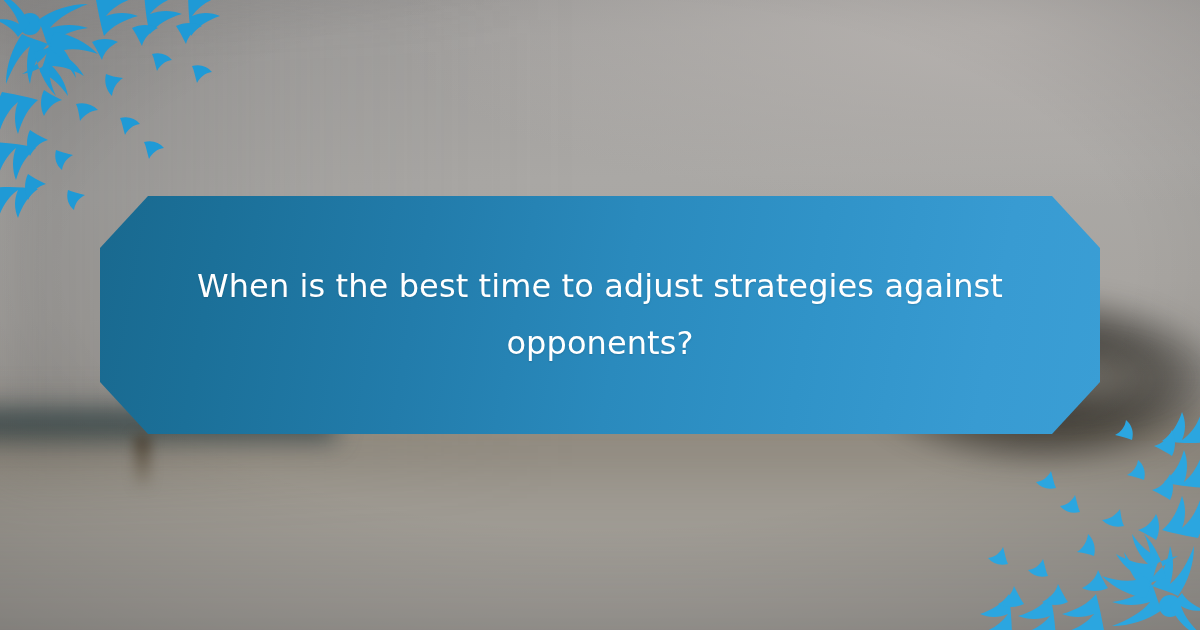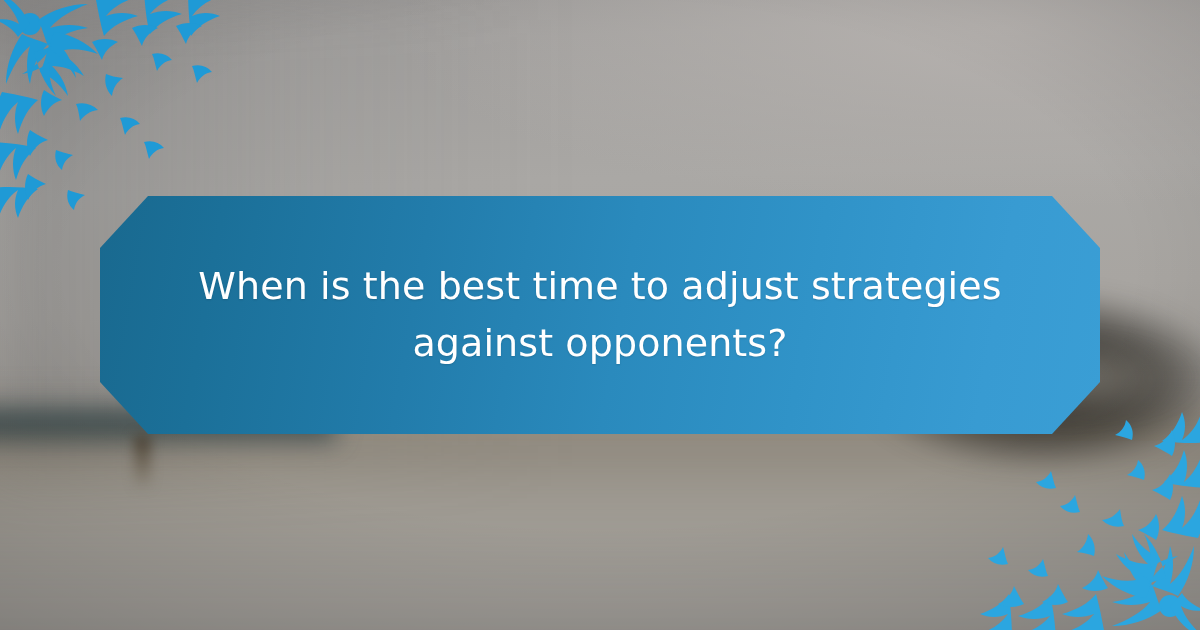--- a/index.html
+++ b/index.html
@@ -162,21 +162,21 @@
     box-sizing: border-box;
     padding: 0 64px;
   }
 
   .banner-title {
     margin: 8px;
     width: 100%;
     text-align: center;
     color: #ffffff;
     font-family: "DejaVu Sans", "Liberation Sans", sans-serif;
-    font-size: 38px;
+    font-size: 32px;
     font-weight: 400;
     line-height: 57px;
     letter-spacing: 0.1px;
     text-shadow: 0 1px 2px rgba(0,0,0,0.13);
     word-wrap: break-word;
   }
 </style>
 </head>
 <body>
 

